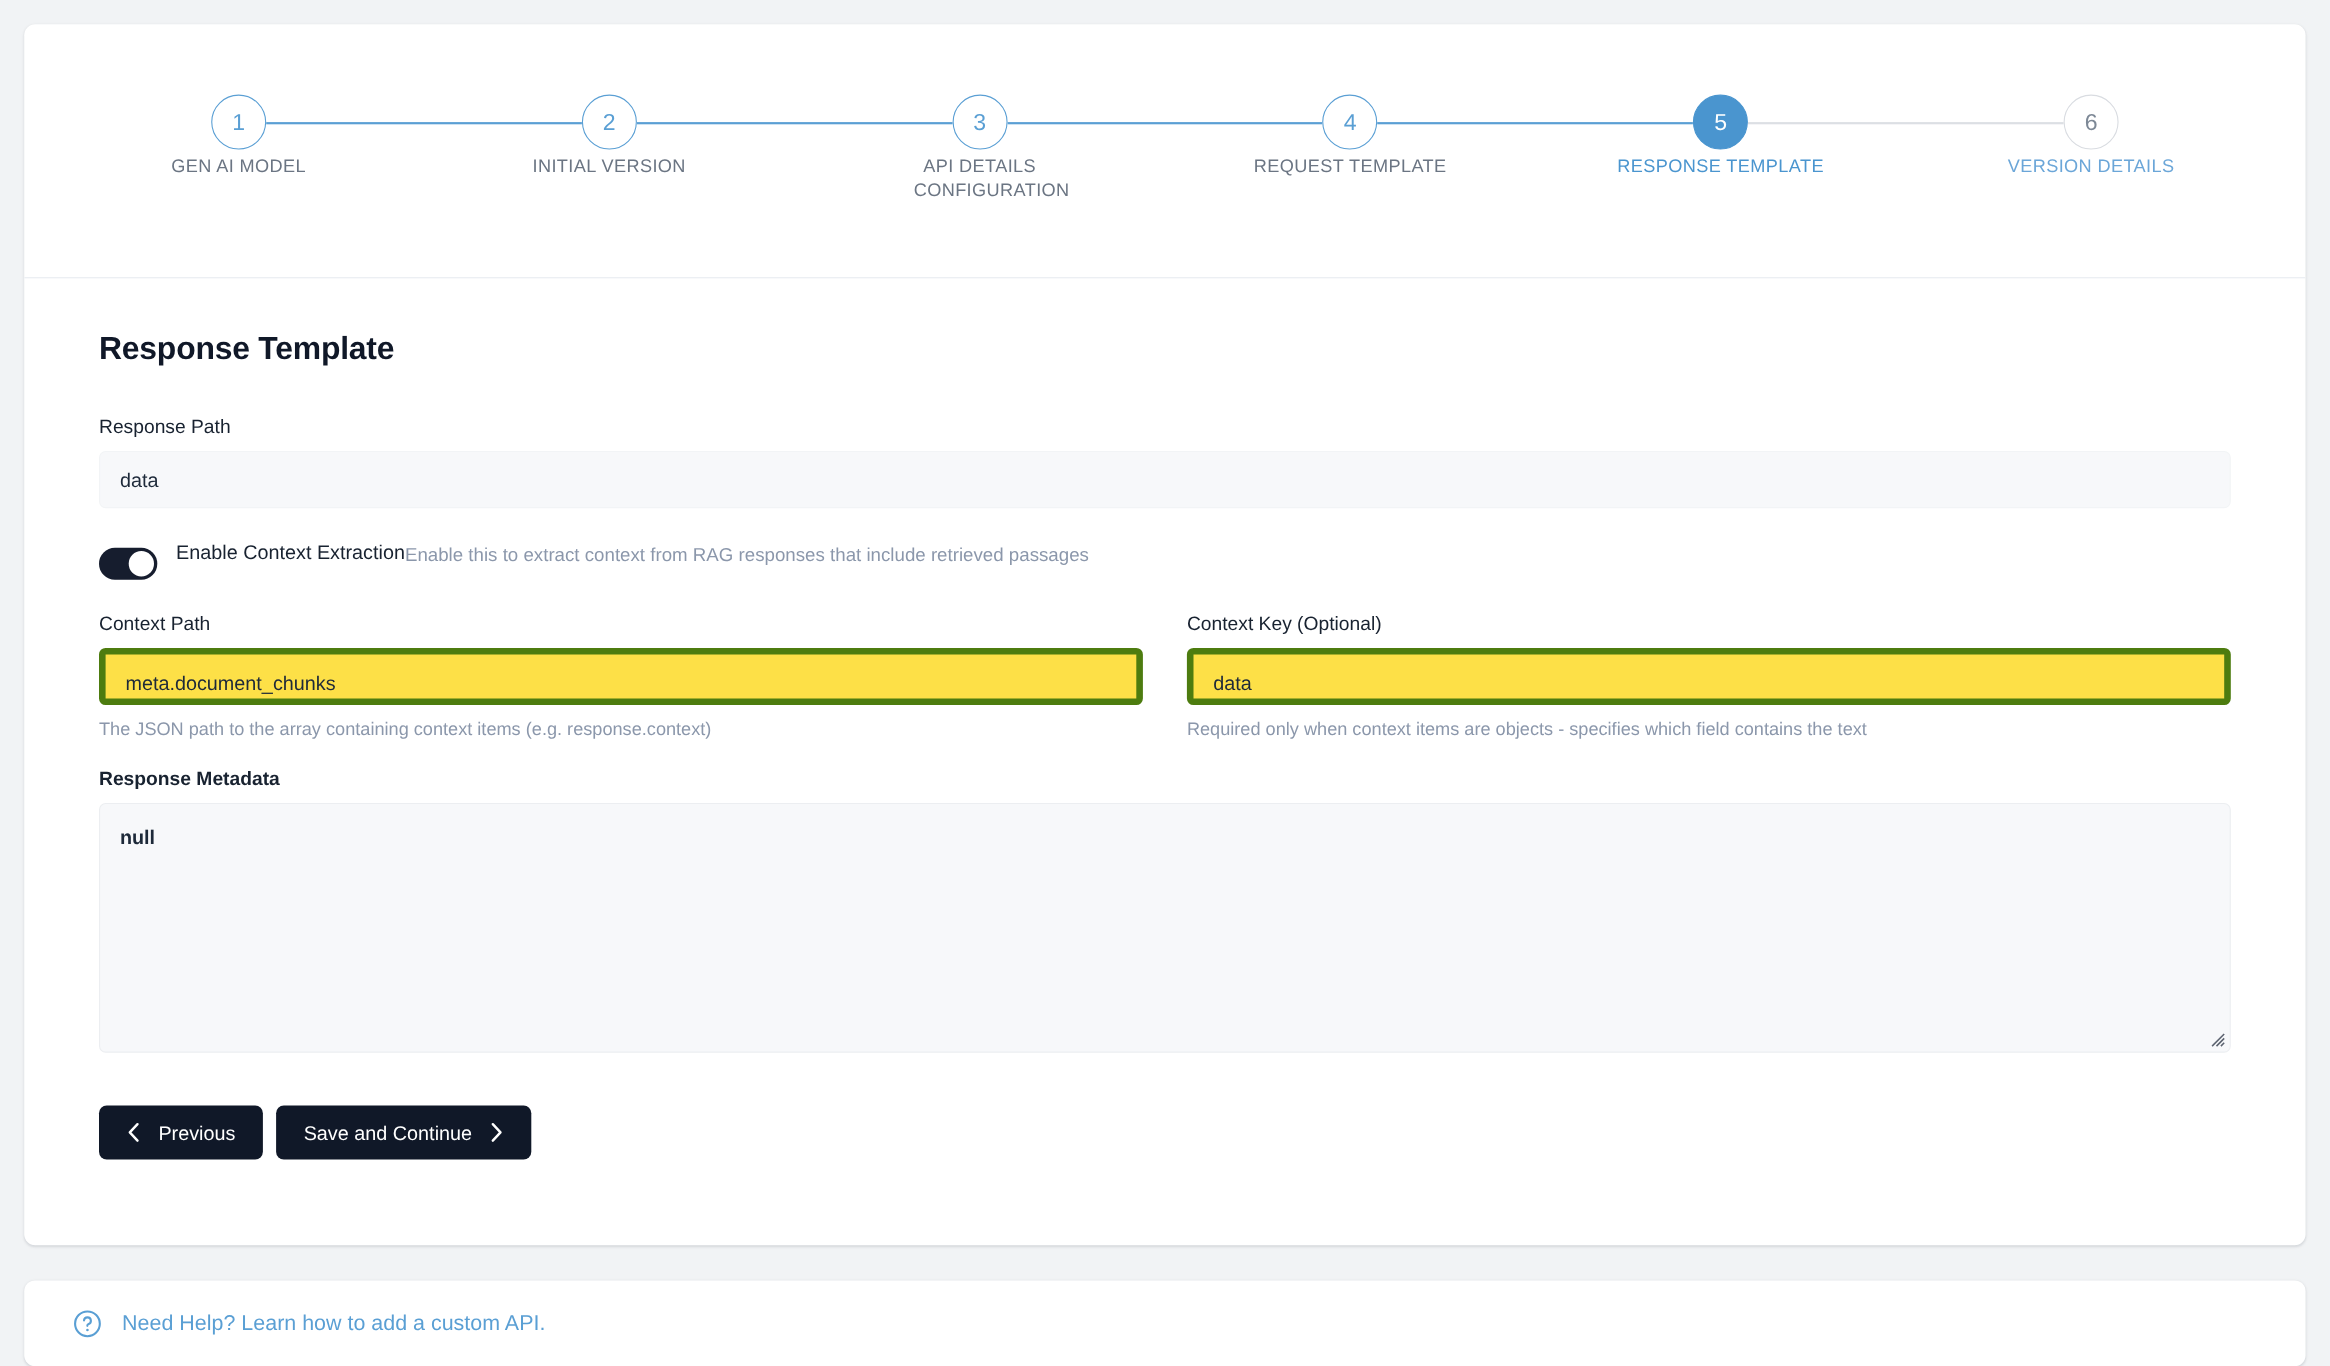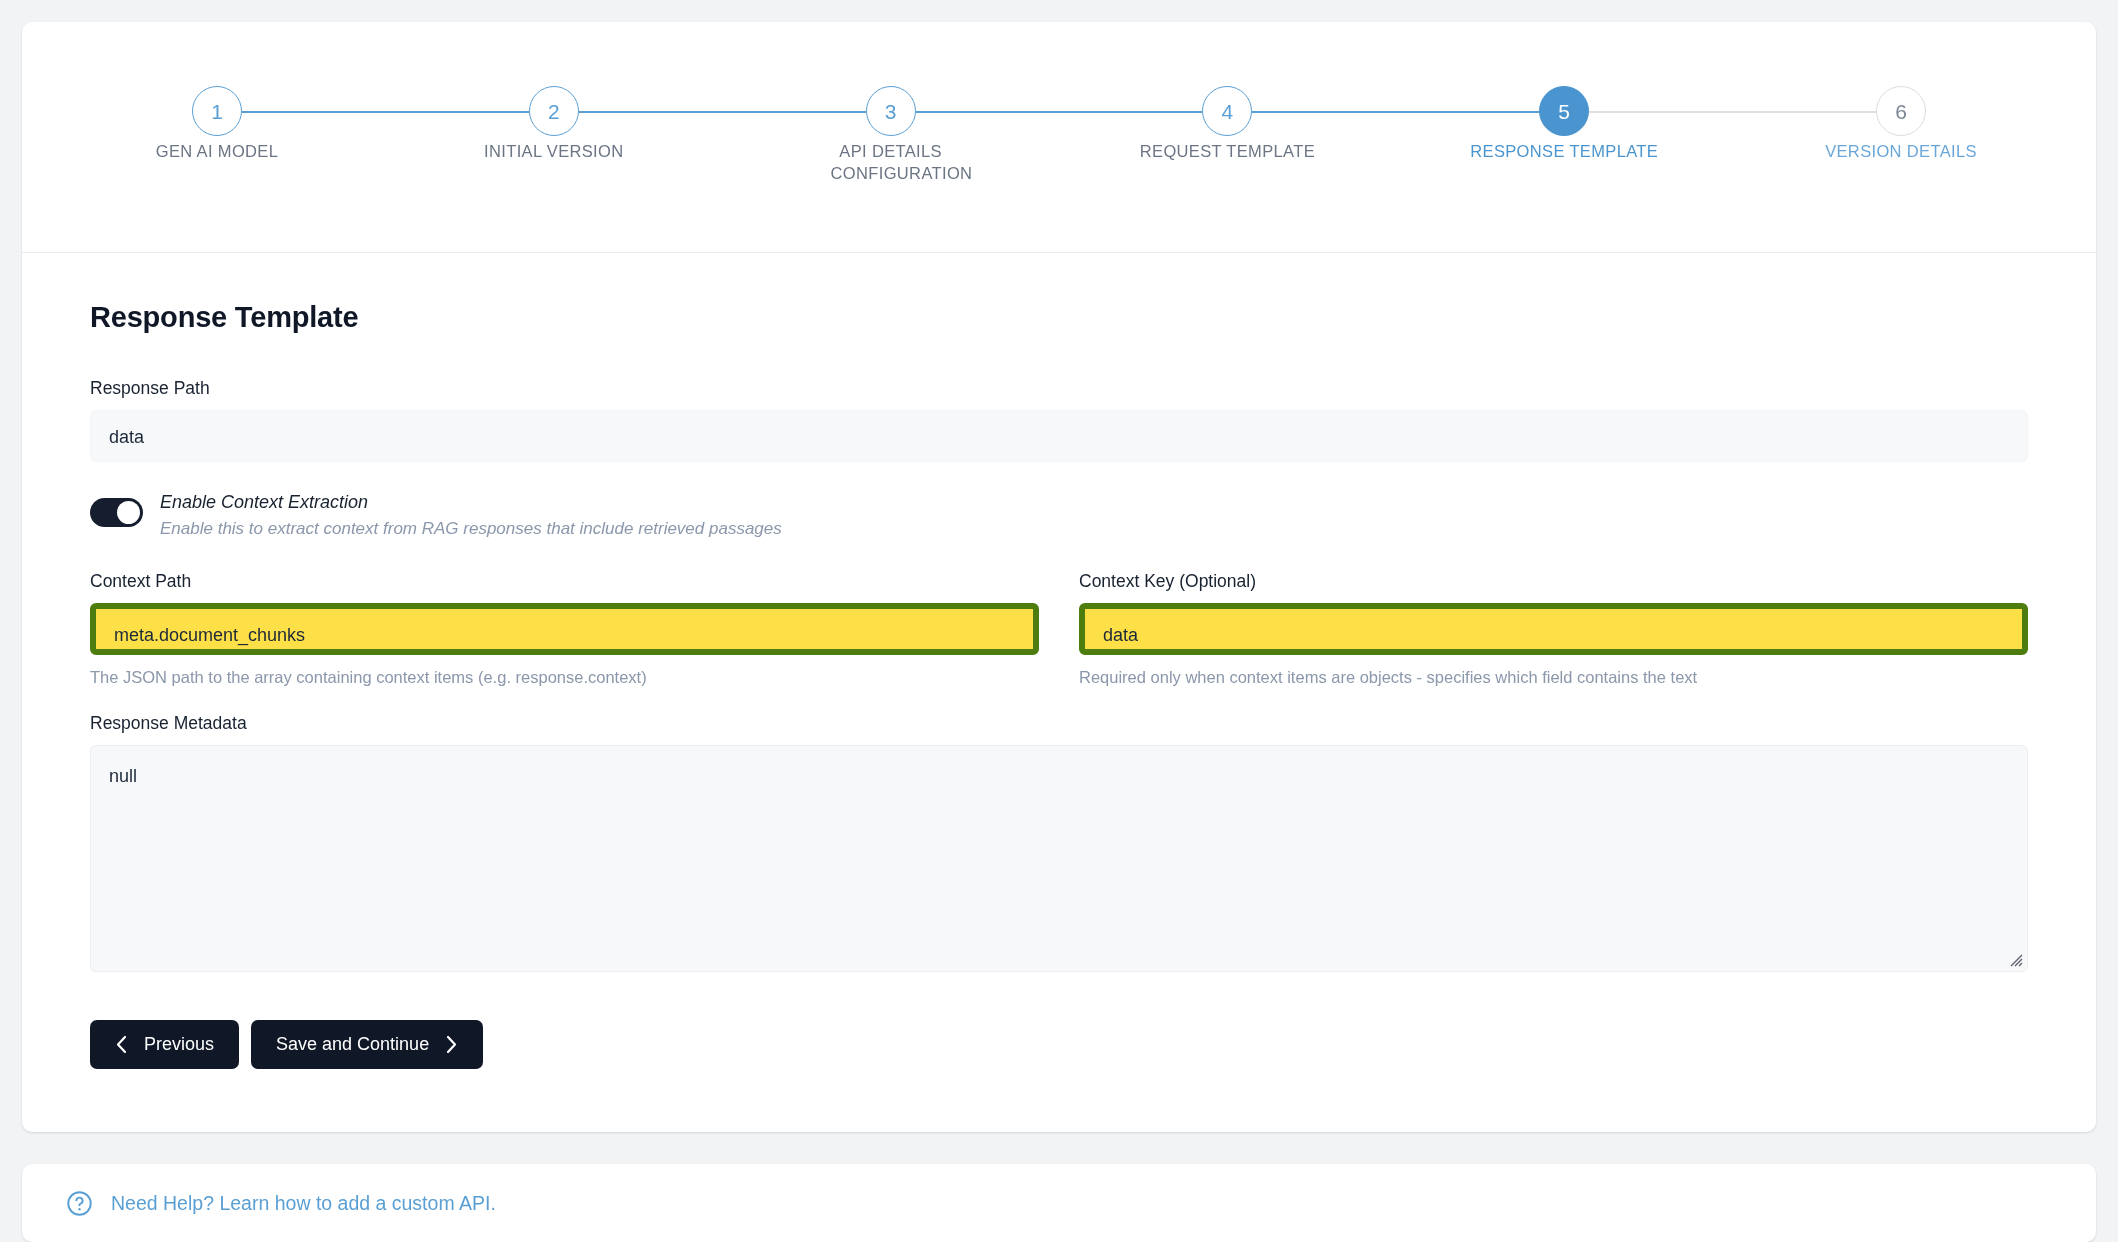--- a/index.html
+++ b/index.html
@@ -161,42 +161,42 @@
   }
   .toggle .knob {
     position: absolute;
     top: 3px;
     left: 27px;
     width: 23px;
     height: 23px;
     border-radius: 50%;
     background: #ffffff;
   }
-  .toggle-texts { display: flex; flex-direction: column; font-style: italic; }
+  .toggle-texts { display: flex; flex-direction: row; }
   .toggle-title {
     font-size: 18px;
     color: #182230;
     line-height: 1.35;
   }
   .toggle-sub {
     font-size: 17px;
     color: #8b97ab;
     line-height: 1.4;
     margin-top: 3px;
   }
 
   
   .cols {
     display: flex;
     gap: 40px;
   }
   .col { flex: 1 1 0; min-width: 0; }
 
   
-  .ta-wrap { margin-top: 24px; position: relative; }
+  .ta-wrap { margin-top: 24px; position: relative; font-weight: bold; }
   .textarea {
     width: 100%;
     height: 227px;
     background: #f7f8fa;
     border: 1px solid #eceef1;
     border-radius: 6px;
     padding: 18px 18px;
     font-size: 18px;
     color: #1d2939;
     font-family: "Liberation Sans", sans-serif;

